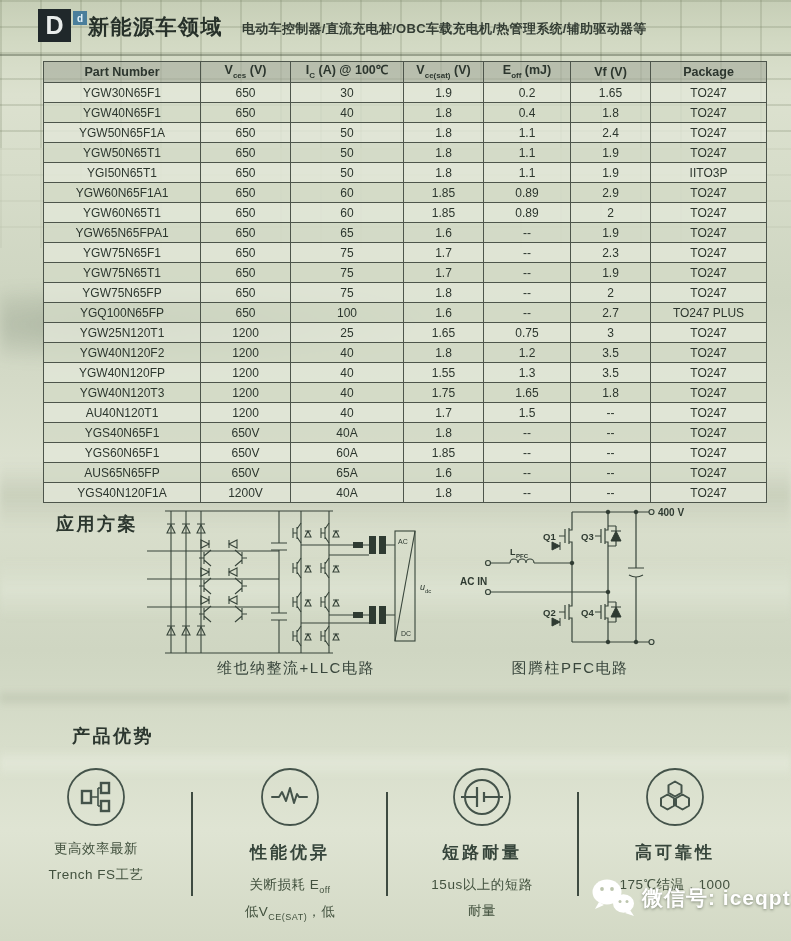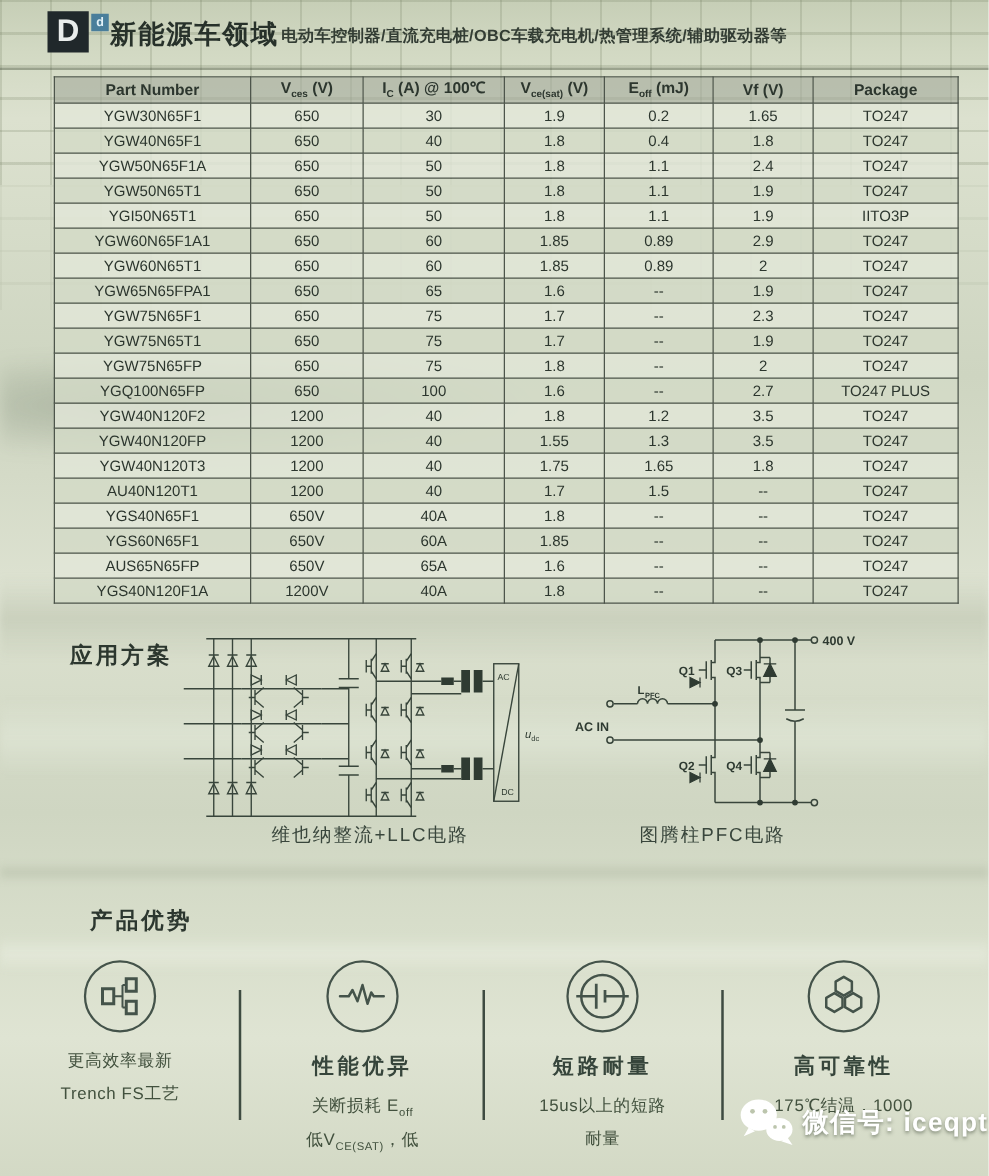--- a/index.html
+++ b/index.html
@@ -26,21 +26,21 @@
   .band-b{top:560px;height:60px;background:linear-gradient(180deg,transparent,rgba(230,236,222,.45),transparent);}
   .band-c{top:748px;height:30px;background:linear-gradient(180deg,transparent,rgba(236,240,228,.5),transparent);}
   .band-d{top:690px;height:16px;background:linear-gradient(180deg,transparent,rgba(120,132,104,.18),transparent);}
 
   
   .brand{position:absolute;left:38px;top:9px;display:flex;align-items:flex-start;}
   .logo{width:33px;height:33px;background:var(--logo-bg,#20282b);color:#e9edec;font-size:25px;
     font-weight:bold;display:flex;align-items:center;justify-content:center;}
   .logo-badge{width:14px;height:14px;background:var(--logo-badge-bg,#4a7e9b);color:#e3f1f8;font-size:10px;
     font-weight:bold;display:flex;align-items:center;justify-content:center;margin:2px 0 0 2px;}
-  .title-row{position:absolute;left:88px;top:0;height:54px;display:flex;align-items:center;gap:2px;width:700px;}
+  .title-row{position:absolute;left:88px;top:0;height:54px;display:flex;align-items:center;gap:19px;width:700px;}
   .main-title{font-size:21px;font-weight:bold;color:#27312a;letter-spacing:1.5px;white-space:nowrap;}
   .sub-title{font-size:13px;color:#333d34;font-weight:bold;letter-spacing:.3px;padding-top:3px;white-space:nowrap;}
 
   
   .parts-table{position:absolute;left:43px;top:61px;width:723px;border-collapse:collapse;
     table-layout:fixed;font-size:12px;color:#2c362e;}
   .parts-table th,.parts-table td{border:1px solid var(--table-border,#4d554b);text-align:center;
     padding:0;height:19px;line-height:1;white-space:nowrap;overflow:hidden;}
   .parts-table thead th{height:20px;background:rgba(164,170,155,.6);font-weight:bold;font-size:12.5px;margin-left:12px;}
   .parts-table tbody tr:nth-child(odd) td{background:rgba(226,231,216,.82);}
@@ -218,20 +218,29 @@
           <td>TO247</td>
         </tr>
         <tr>
           <td>YGQ100N65FP</td>
           <td>650</td>
           <td>100</td>
           <td>1.6</td>
           <td>--</td>
           <td>2.7</td>
           <td>TO247 PLUS</td>
+        </tr>
+        <tr>
+          <td>YGW25N120T1</td>
+          <td>1200</td>
+          <td>25</td>
+          <td>1.65</td>
+          <td>0.75</td>
+          <td>3</td>
+          <td>TO247</td>
         </tr>
         <tr>
           <td>YGW40N120F2</td>
           <td>1200</td>
           <td>40</td>
           <td>1.8</td>
           <td>1.2</td>
           <td>3.5</td>
           <td>TO247</td>
         </tr>

